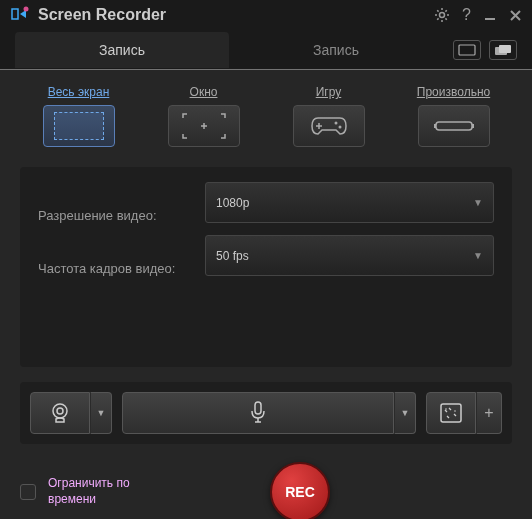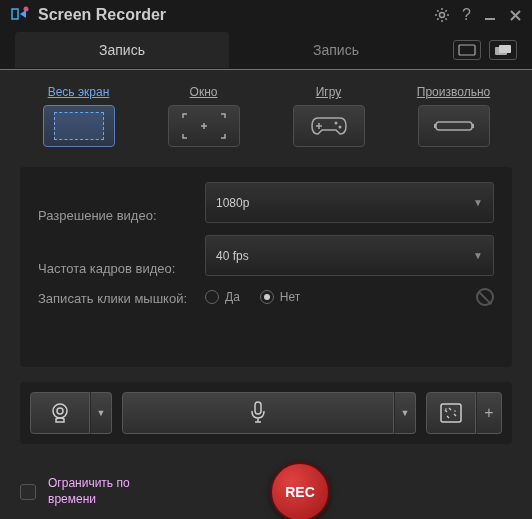--- a/index.html
+++ b/index.html
@@ -304,36 +304,22 @@
     <div class="setting-row">
       <div class="setting-label">Разрешение видео:</div>
       <div class="select">
         <span>1080p</span>
         <span class="select-arrow">▼</span>
       </div>
     </div>
     <div class="setting-row">
       <div class="setting-label">Частота кадров видео:</div>
       <div class="select">
-        <span>40 fps</span>
+        <span>50 fps</span>
         <span class="select-arrow">▼</span>
-      </div>
-    </div>
-    <div class="setting-row">
-      <div class="setting-label">Записать клики мышкой:</div>
-      <div class="radio-group">
-        <div class="radio">
-          <div class="radio-circle"></div>
-          <span class="radio-label">Да</span>
-        </div>
-        <div class="radio selected">
-          <div class="radio-circle"></div>
-          <span class="radio-label">Нет</span>
-        </div>
-        <div class="prohibit-icon"></div>
       </div>
     </div>
   </div>
 
   <div class="device-row">
     <div class="device-group cam">
       <div class="device-btn">
         <svg width="22" height="22" viewBox="0 0 22 22">
             <circle cx="11" cy="9" r="7" fill="none" stroke="#ccc" stroke-width="1.5"></circle>
             <circle cx="11" cy="9" r="3" fill="none" stroke="#ccc" stroke-width="1.5"></circle>

